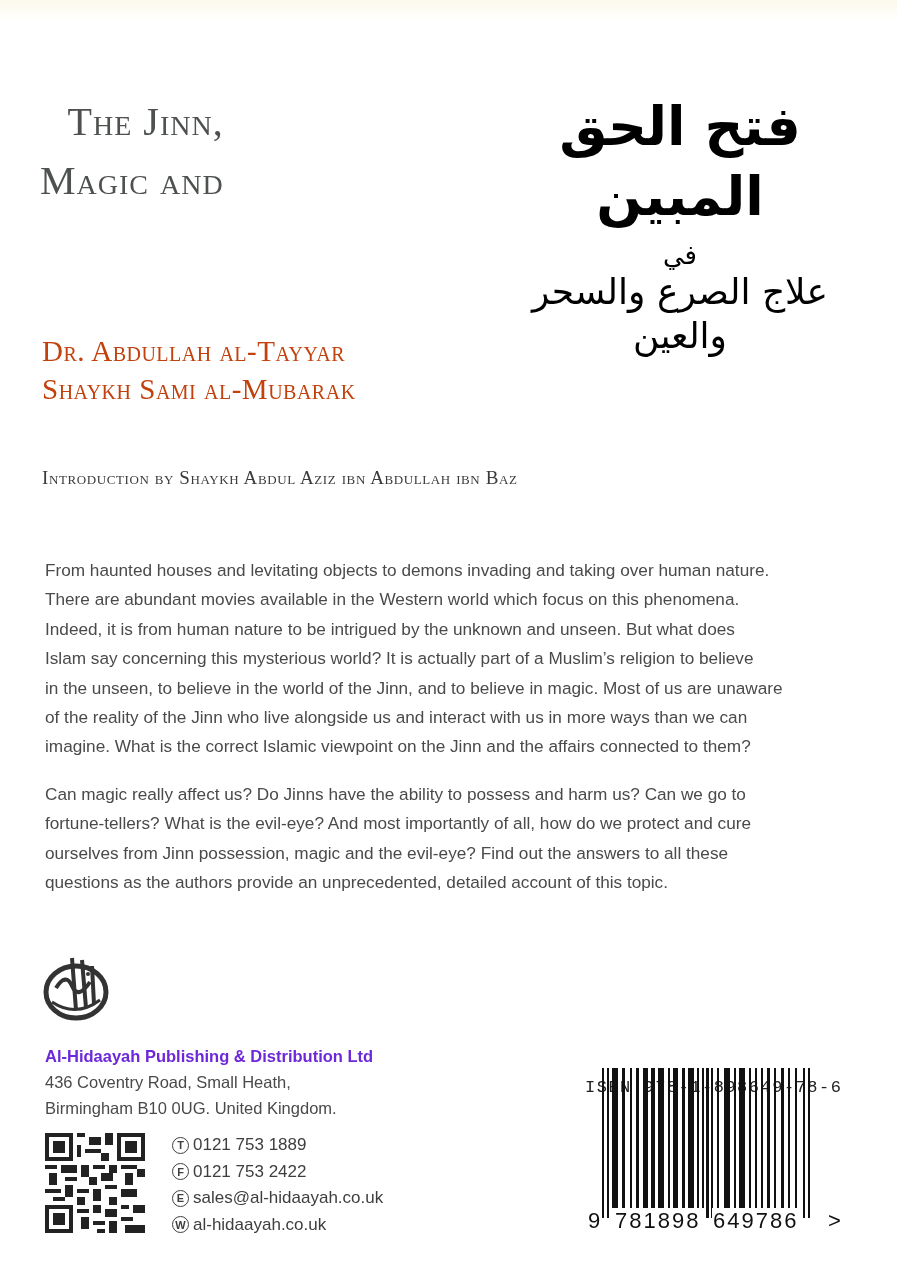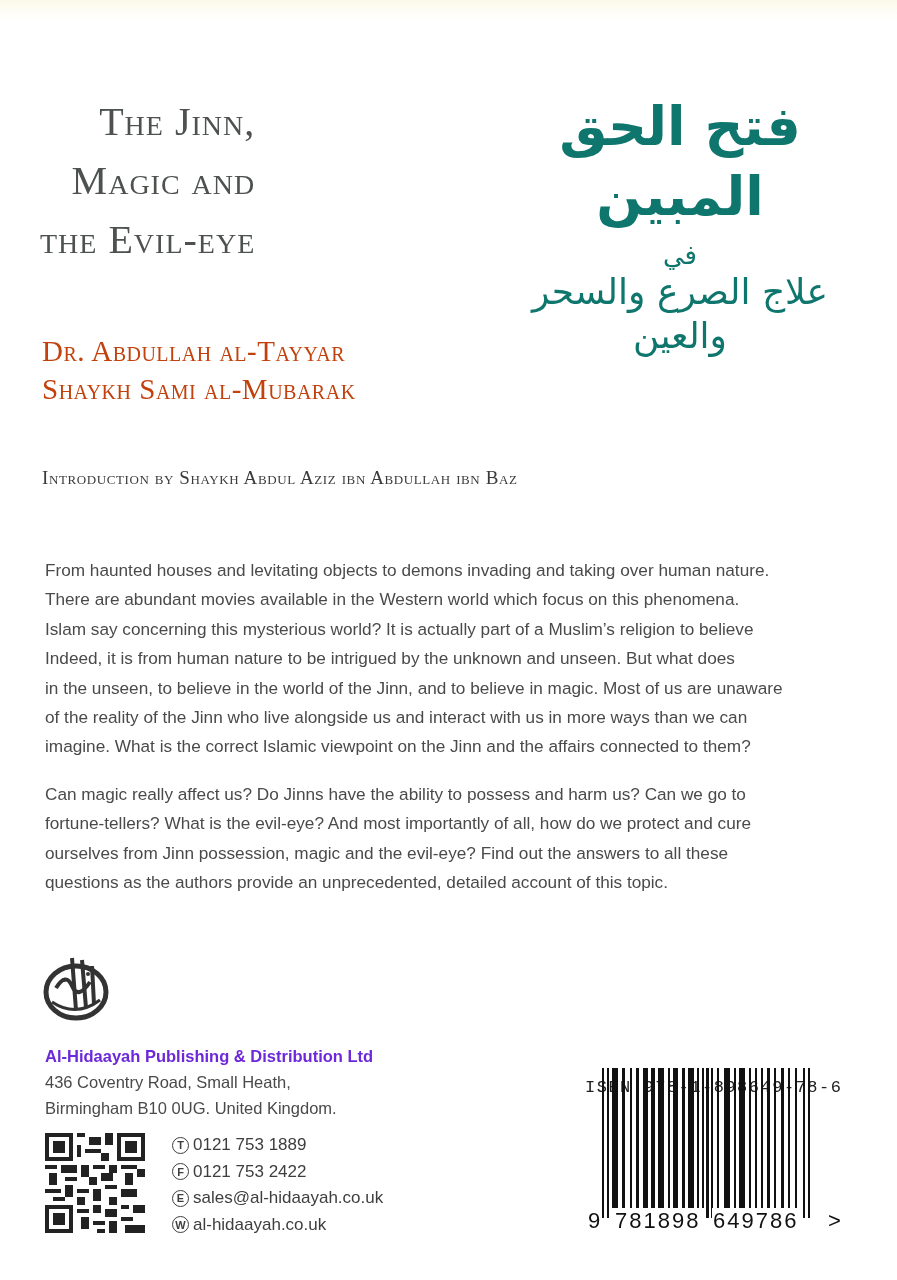--- a/index.html
+++ b/index.html
@@ -11,21 +11,21 @@
     .top-tint { position: absolute; left: 0; top: 0; width: 897px; height: 20px;
       background: linear-gradient(to bottom, #fbf9ea, #ffffff); }
     .title {
       position: absolute; left: 40px; top: 92px;
       font-family: "Liberation Serif", serif; color: #4e524f;
       font-size: 40px; line-height: 59px; letter-spacing: 1px; font-variant: small-caps; text-align: right;
     }
     .title div { white-space: nowrap; }
     .arabic {
       position: absolute; left: 500px; top: 92px; width: 360px; text-align: center;
-      font-family: "DejaVu Sans", sans-serif; color: #0f766e; direction: rtl;
+      font-family: "DejaVu Sans", sans-serif; color: #000000; direction: rtl;
     }
     .arabic .a1 { font-size: 54px; line-height: 70px; font-weight: bold; }
     .arabic .a2 { font-size: 26px; line-height: 30px; margin-top: 8px; }
     .arabic .a3 { font-size: 36px; line-height: 44px; }
     .authors {
       position: absolute; left: 42px; top: 332px;
       font-family: "Liberation Serif", serif; color: #c2410c;
       font-size: 29px; line-height: 38px; font-variant: small-caps; letter-spacing: 0.5px;
     }
     .authors div { white-space: nowrap; }
@@ -59,41 +59,40 @@
     .barnums span { position: absolute; top: 0; background: #fff; padding: 0 1px; }
   </style>
 </head>
 <body>
 
 <div class="top-tint"></div>
 
 <div class="title">
   <div>The Jinn,</div>
   <div>Magic and</div>
-  <div>the Evil-eye</div>
 </div>
 
 <div class="arabic">
   <div class="a1">فتح الحق المبين</div>
   <div class="a2">في</div>
   <div class="a3">علاج الصرع والسحر والعين</div>
 </div>
 
 <div class="authors">
   <div>Dr. Abdullah al-Tayyar</div>
   <div>Shaykh Sami al-Mubarak</div>
 </div>
 
 <div class="intro">Introduction by Shaykh Abdul Aziz ibn Abdullah ibn Baz</div>
 
 <div class="blurb p1">
   <span class="ln">From haunted houses and levitating objects to demons invading and taking over human nature.</span>
   <span class="ln">There are abundant movies available in the Western world which focus on this phenomena.</span>
+  <span class="ln">Indeed, it is from human nature to be intrigued by the unknown and unseen.  But what does</span>
   <span class="ln">Islam say concerning this mysterious world?  It is actually part of a Muslim’s religion to believe</span>
-  <span class="ln">Indeed, it is from human nature to be intrigued by the unknown and unseen.  But what does</span>
   <span class="ln">in the unseen, to believe in the world of the Jinn, and to believe in magic.  Most of us are unaware</span>
   <span class="ln">of the reality of the Jinn who live alongside us and interact with us in more ways than we can</span>
   <span class="ln">imagine.  What is the correct Islamic viewpoint on the Jinn and the affairs connected to them?</span>
 </div>
 
 <div class="blurb p2">
   <span class="ln">Can magic really affect us?  Do Jinns have the ability to possess and harm us?  Can we go to</span>
   <span class="ln">fortune-tellers?  What is the evil-eye?  And most importantly of all, how do we protect and cure</span>
   <span class="ln">ourselves from Jinn possession, magic and the evil-eye?  Find out the answers to all these</span>
   <span class="ln">questions as the authors provide an unprecedented, detailed account of this topic.</span>

